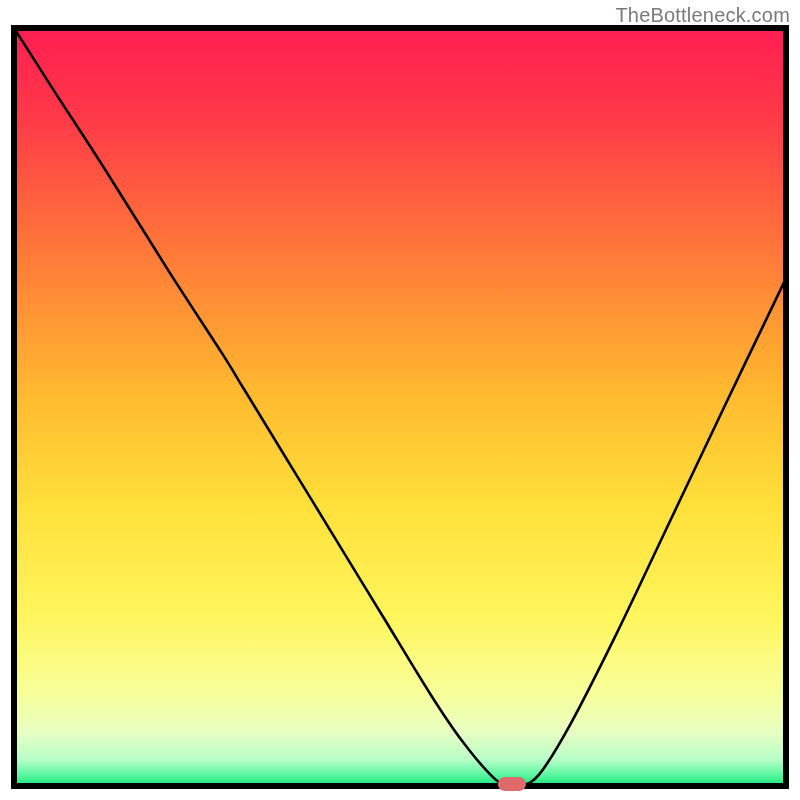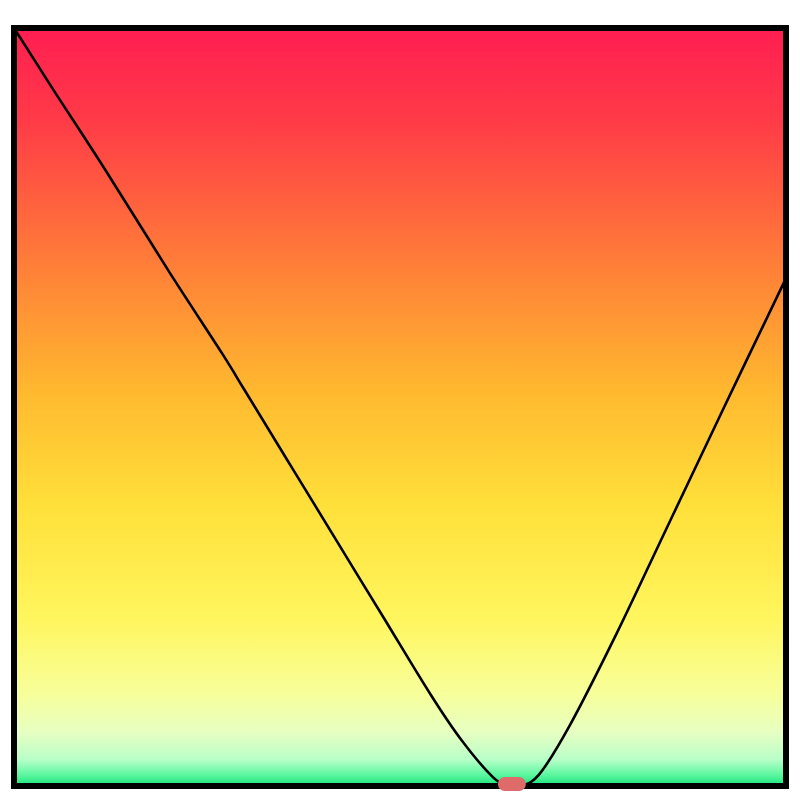--- a/index.html
+++ b/index.html
@@ -28,20 +28,21 @@
   svg.chart {
     position: absolute;
     left: 0;
     top: 0;
   }
 </style>
 </head>
 <body>
 <div class="container">
 
+  <div class="attribution">TheBottleneck.com</div>
 
   <svg class="chart" width="800" height="800" viewBox="0 0 800 800">
     <defs>
 
       <linearGradient id="bg-grad" x1="0" y1="0" x2="0" y2="1">
         <stop offset="0.00" stop-color="#ff1e52"></stop>
         <stop offset="0.12" stop-color="#ff3a47"></stop>
         <stop offset="0.30" stop-color="#ff7a39"></stop>
         <stop offset="0.48" stop-color="#ffb92f"></stop>
         <stop offset="0.63" stop-color="#ffe03a"></stop>

